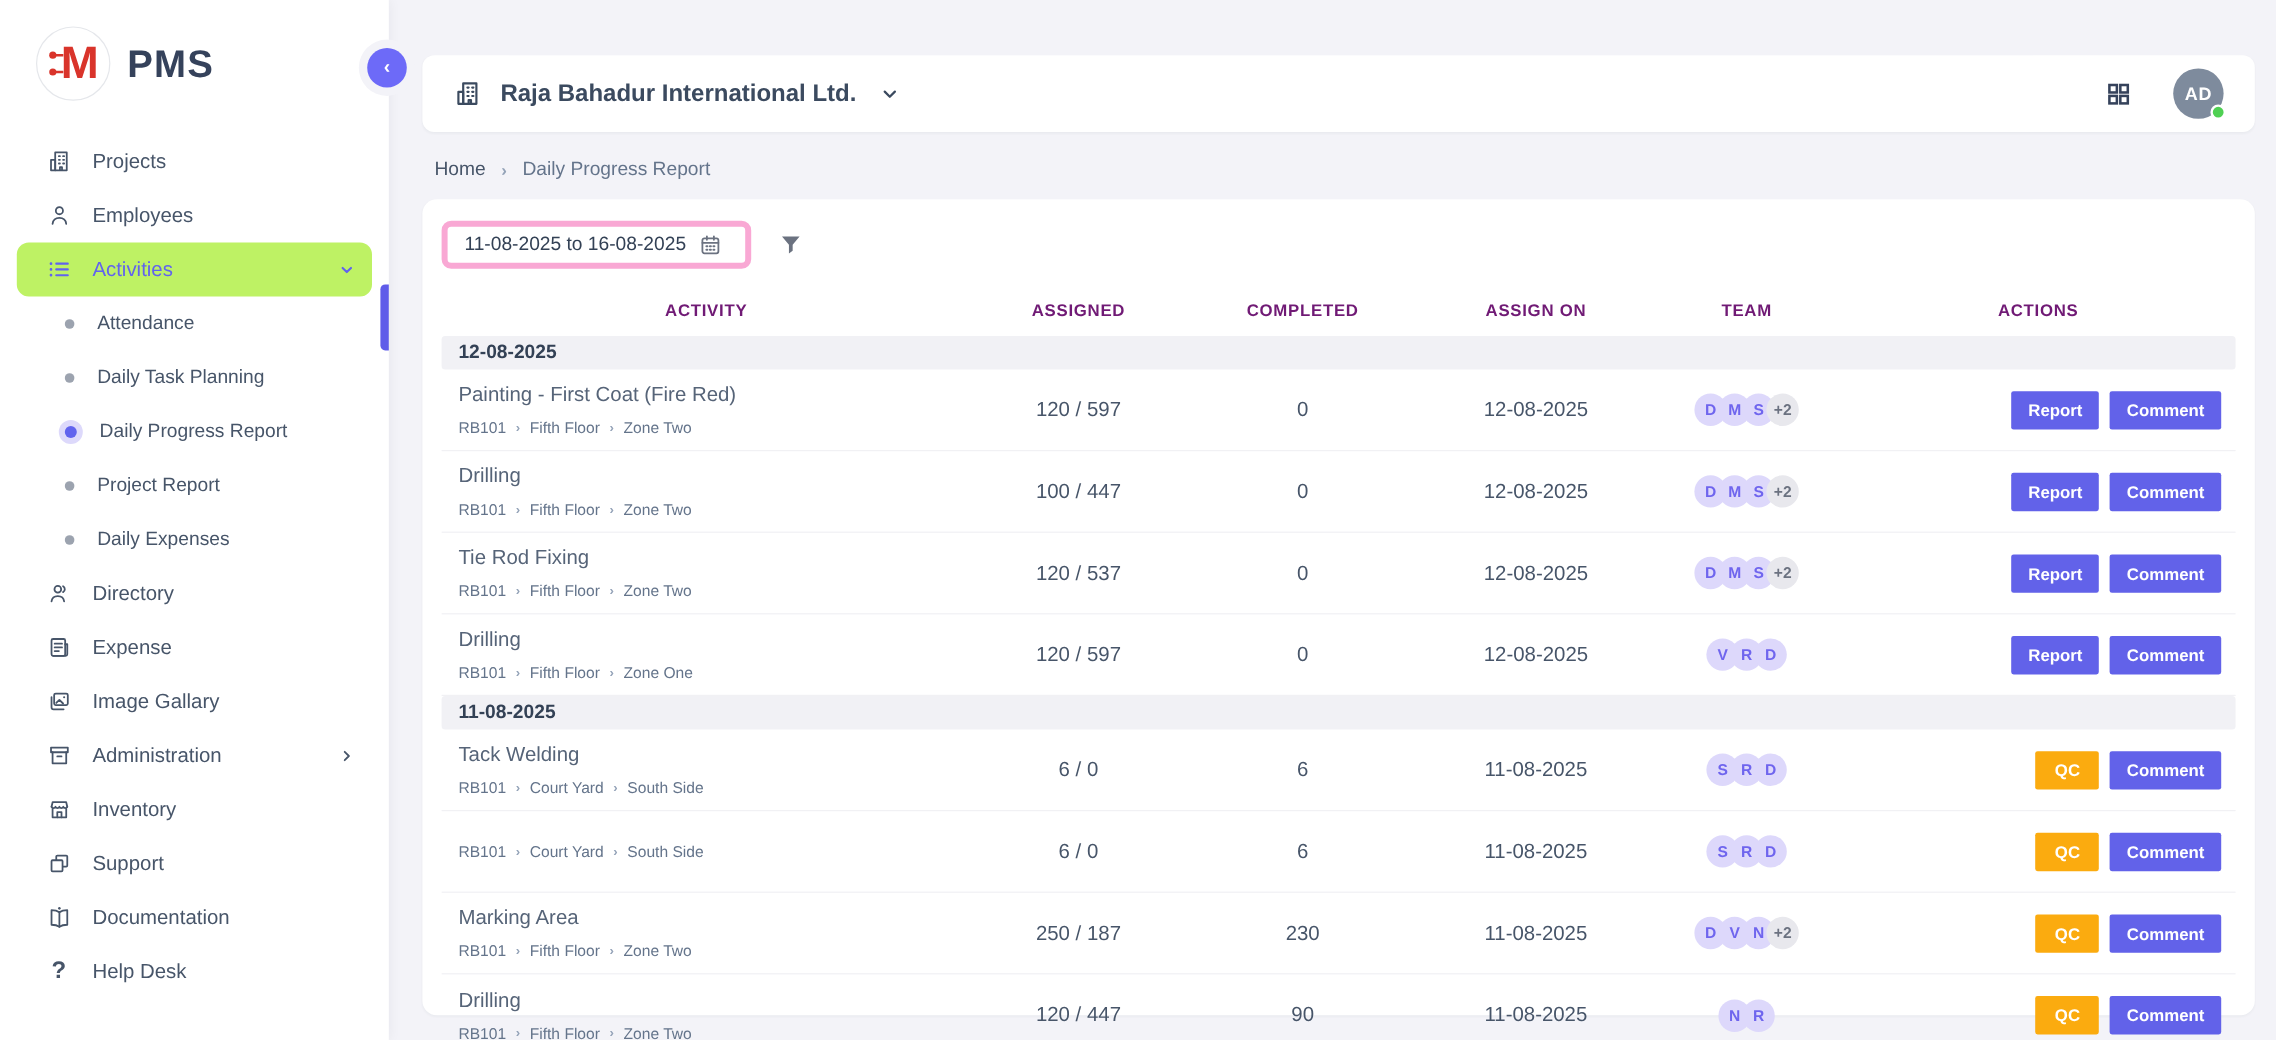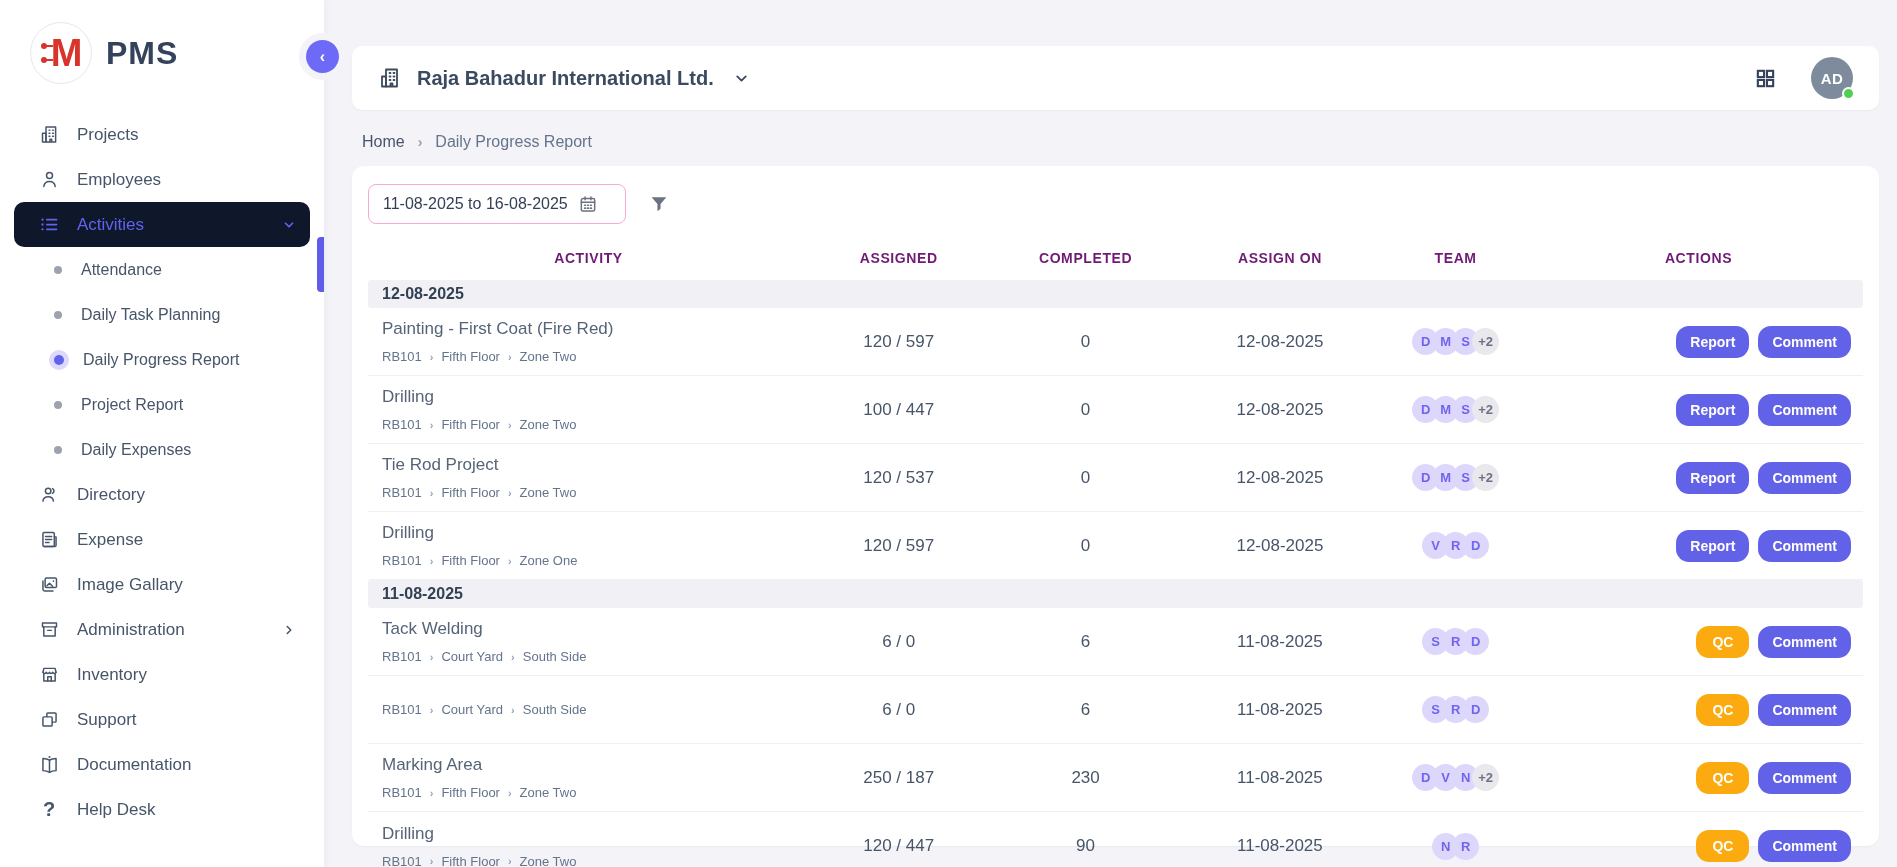--- a/index.html
+++ b/index.html
@@ -9,21 +9,21 @@
   .sidebar { position:absolute; left:0; top:0; width:324px; height:867px; background:#fff; box-shadow:0 0 10px rgba(30,41,59,.06); z-index:5; }
   .logo-row { display:flex; align-items:center; gap:14px; padding:22px 0 20px 30px; }
   .logo-circle { width:62px; height:62px; border-radius:50%; border:1px solid #e5e7eb; display:flex; align-items:center; justify-content:center; background:#fff; }
   .logo-m { display:flex; align-items:center; }
   .logo-m .m-letter { color:#d9342b; font-size:38px; font-weight:800; line-height:1; margin-left:-2px; }
   .logo-text { font-size:32px; font-weight:700; color:#35425b; letter-spacing:1px; }
   .nav { padding:8px 14px 0 14px; }
   .nav-item { display:flex; align-items:center; gap:17px; height:45px; padding:0 14px 0 24px; border-radius:10px; cursor:pointer; color:#475569; }
   .nav-item .nav-label { font-size:17px; color:#475569; flex:1; }
   .nav-icon { width:22px; height:22px; display:flex; align-items:center; justify-content:center; color:#475569; }
-  .nav-item.active { background:#0f172a; }
+  .nav-item.active { background:#bef264; }
   .nav-item.active .nav-label, .nav-item.active .nav-icon { color:#6163ee; }
   .nav-item.active .nav-label { font-weight:500; }
   .chev-down-sm { color:#6163ee; font-size:13px; }
   .chev-right-sm { color:#475569; font-size:15px; font-weight:700; }
   .nav-sub { display:flex; align-items:center; gap:19px; height:45px; padding-left:40px; cursor:pointer; }
   .nav-sub .nav-label { font-size:16px; color:#475569; }
   .bullet { width:8px; height:8px; border-radius:50%; background:#9ca3af; flex:0 0 auto; }
   .nav-sub.active .bullet { width:10px; height:10px; background:#6163ee; box-shadow:0 0 0 5px #ddd9fb; }
   .qmark { font-size:20px; font-weight:700; color:#475569; }
   .active-bar { position:absolute; right:0; top:237px; width:7px; height:55px; background:#5f5ce9; border-radius:4px 0 0 4px; }
@@ -41,21 +41,21 @@
   .avatar { width:42px; height:42px; border-radius:50%; background:#7e8b9d; color:#fff; font-size:15px; font-weight:600; display:flex; align-items:center; justify-content:center; letter-spacing:.5px; }
   .online-dot { position:absolute; right:-2px; bottom:-1px; width:13px; height:13px; border-radius:50%; background:#4fd053; border:2px solid #fff; }
 
   .breadcrumb { display:flex; align-items:center; gap:13px; margin:23px 0 0 10px; font-size:16px; }
   .bc-home { color:#475569; cursor:pointer; }
   .bc-sep { color:#94a3b8; font-size:14px; font-weight:700; }
   .bc-current { color:#64748b; }
 
   .content-card { margin-top:15px; background:#fff; border-radius:12px; padding:18px 16px; height:680px; box-shadow:0 1px 2px rgba(30,41,59,.04); }
   .filter-row { display:flex; align-items:center; gap:22px; }
-  .date-input { display:flex; align-items:center; gap:10px; border:1px solid #f9a8d4; border-radius:8px; height:40px; padding:0 8px 0 14px; width:258px; cursor:pointer; }
+  .date-input { display:flex; align-items:center; gap:10px; border:5px solid #f9a8d4; border-radius:8px; height:40px; padding:0 8px 0 14px; width:258px; cursor:pointer; }
   .date-input span { font-size:16px; color:#334155; white-space:nowrap; }
   .funnel { cursor:pointer; display:flex; }
 
   
   .tbl { margin-top:10px; }
   .thead, .trow { display:grid; grid-template-columns:29.5% 12% 13% 13% 10.5% 22%; align-items:center; }
   .thead { padding:16px 0 14px 0; }
   .th { font-size:14px; font-weight:700; color:#701a75; letter-spacing:.6px; text-align:center; }
   .group-row { background:#f1f1f5; border-radius:3px; padding:5px 14px; font-size:16px; font-weight:700; color:#334155; }
   .trow { border-bottom:1px solid #f1f1f4; min-height:68px; }
@@ -63,21 +63,21 @@
   .c-activity { padding:9px 0 9px 14px; }
   .act-title { font-size:17px; color:#566478; margin-bottom:10px; }
   .act-path { display:flex; align-items:center; gap:8px; font-size:13px; color:#64748b; }
   .act-path .sep { color:#94a3b8; font-size:11px; font-weight:700; }
   .c-num { text-align:center; font-size:17px; color:#475569; }
   .c-team { display:flex; justify-content:center; }
   .chip { width:27px; height:27px; border-radius:50%; background:#ddd8fb; color:#6f65ee; font-size:13px; font-weight:600; display:flex; align-items:center; justify-content:center; margin-left:-7px; cursor:default; }
   .chip:first-child { margin-left:0; }
   .chip-extra { background:#e8e8ed; color:#6b7280; }
   .c-actions { display:flex; justify-content:flex-end; gap:9px; padding-right:12px; }
-  .btn { border:none; border-radius:13px; color:#fff; font-family:"Liberation Sans",sans-serif; font-size:14px; font-weight:700; padding:8px 14px; cursor:pointer; }
+  .btn { border:none; border-radius:2px; color:#fff; font-family:"Liberation Sans",sans-serif; font-size:14px; font-weight:700; padding:8px 14px; cursor:pointer; }
   .btn-report, .btn-comment { background:#6262e9; }
   .btn-qc { background:#fbab0f; padding:8px 16px; }
 
   svg { display:block; }
 </style>
 </head>
 <body>
 
 <div class="sidebar">
   <div class="logo-row">
@@ -371,21 +371,21 @@
           <span class="chip chip-extra">+2</span>
         </div>
         <div class="cell c-actions">
           <button class="btn btn-report">Report</button>
           <button class="btn btn-comment">Comment</button>
         </div>
       </div>
 
       <div class="trow">
         <div class="cell c-activity">
-          <div class="act-title">Tie Rod Project</div>
+          <div class="act-title">Tie Rod Fixing</div>
           <div class="act-path">
             <span>RB101</span>
               <span class="sep">›</span>
               <span>Fifth Floor</span>
               <span class="sep">›</span>
               <span>Zone Two</span>
           </div>
         </div>
         <div class="cell c-num">120 / 537</div>
         <div class="cell c-num">0</div>

